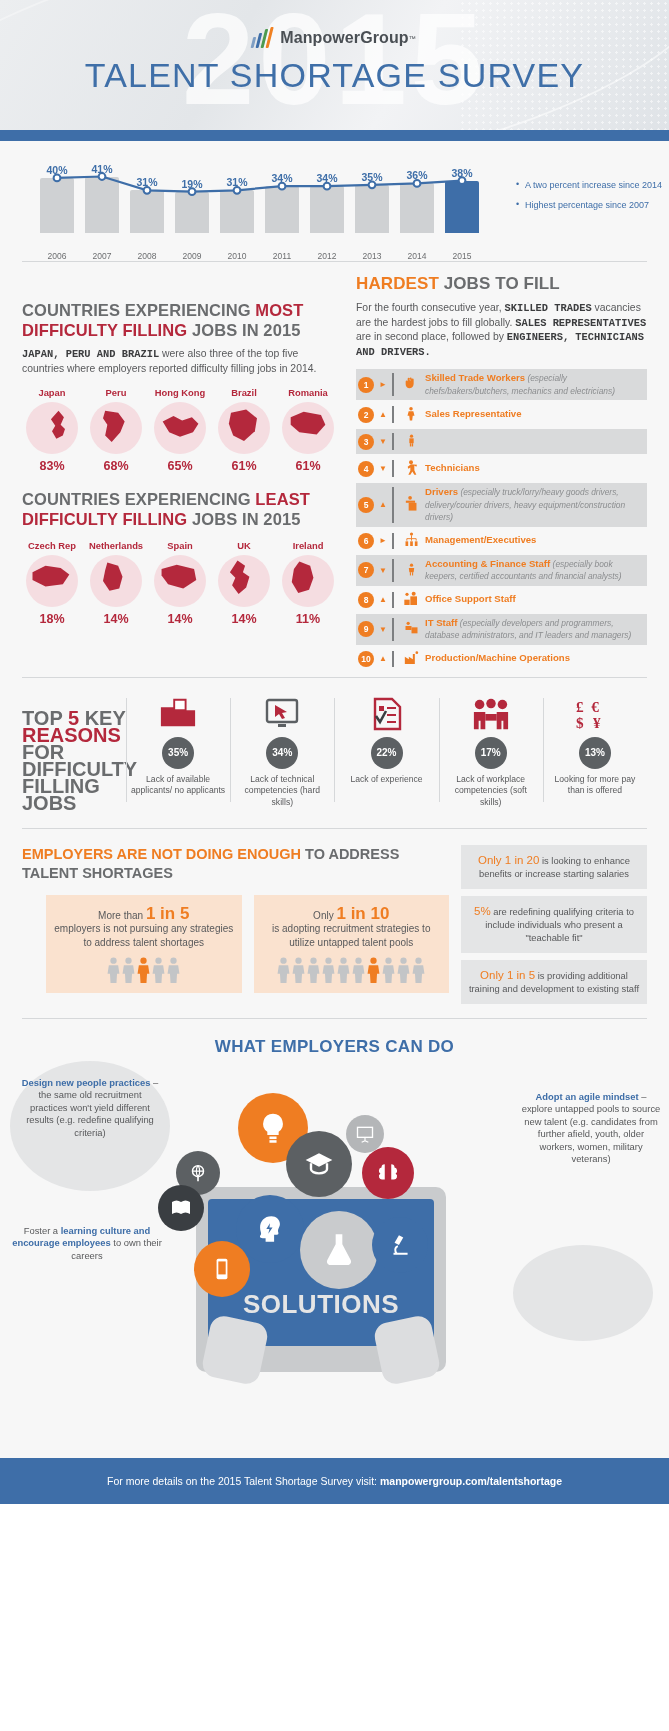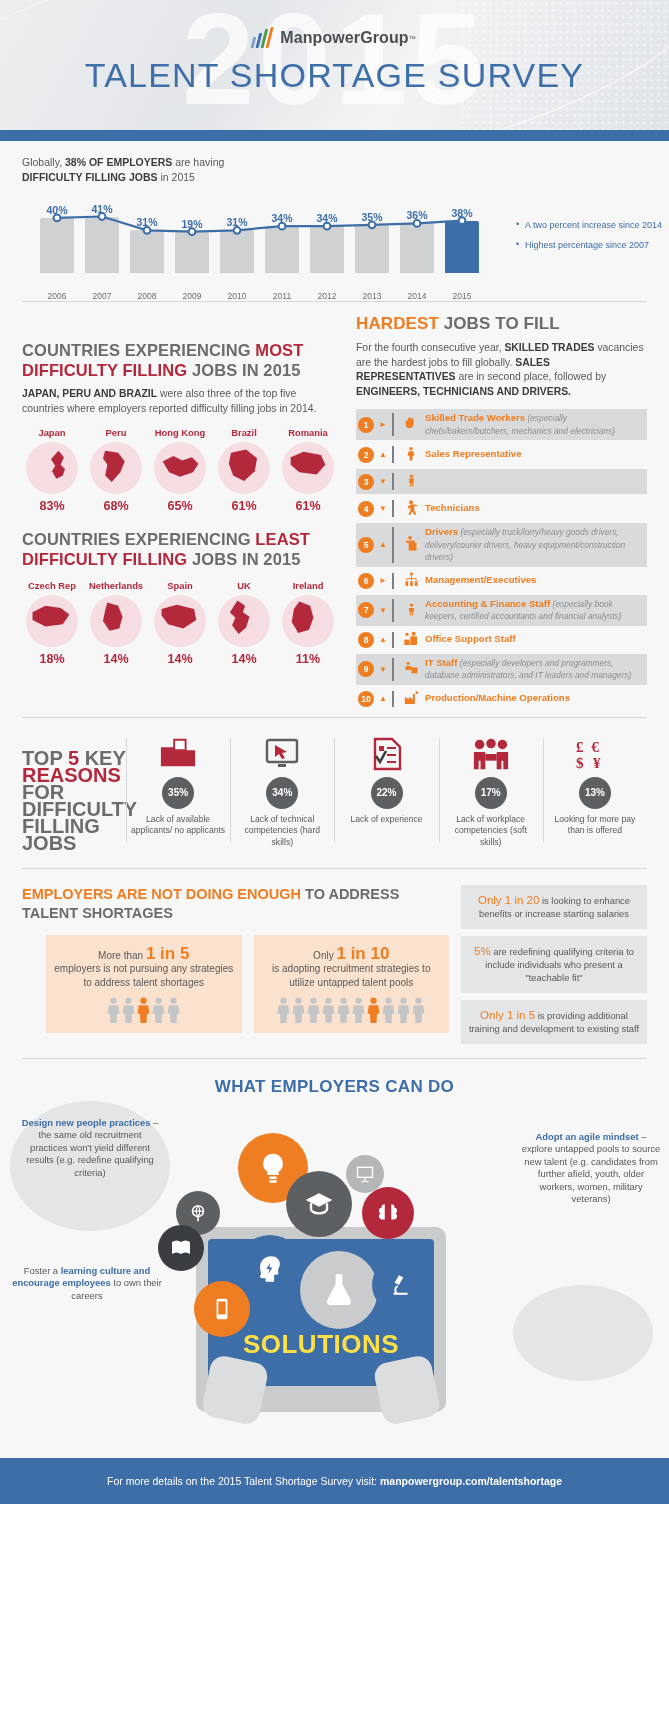--- a/index.html
+++ b/index.html
@@ -60,21 +60,21 @@
   .notes div{margin-bottom:8px;padding-left:9px;position:relative;}
   .notes div:before{content:"•";position:absolute;left:0;top:-1px;}
 
   
   .mid{display:flex;padding:12px 22px 4px 22px;gap:18px;}
   .col-l{width:322px;} .col-r{width:300px;}
   .h2{font-size:16.5px;font-weight:bold;color:#6a6c6e;line-height:20px;letter-spacing:.1px;}
   .h2 .red{color:#b4283c;}
   .h2 .org{color:#ef7d22;}
   .body-p{font-size:10.4px;color:#58595b;line-height:14.5px;margin-top:7px;}
-  .body-p b{color:#3b3c3e;}
+  .body-p b{color:#3b3c3e;font-family:Liberation Mono, monospace;}
   .ctry-row{display:flex;margin-top:11px;gap:4px;}
   .ctry{width:60px;text-align:center;}
   .ctry .nm{font-size:9.4px;color:#b4283c;font-weight:bold;margin-bottom:4px;}
   .disc{width:52px;height:52px;border-radius:50%;background:#f5dde1;margin:0 auto;position:relative;overflow:hidden;}
   .disc svg{position:absolute;left:0;top:0;}
   .ctry .pc{font-size:12.5px;color:#b4283c;font-weight:bold;margin-top:5px;}
 
   
   .jobs{margin-top:10px;}
   .jrow{display:flex;align-items:center;min-height:24px;padding:3px 6px 3px 0;margin-bottom:2px;}
@@ -116,21 +116,21 @@
   
   .wecd{padding:18px 22px 8px 22px;position:relative;height:378px;}
   .wecd-h{text-align:center;font-size:17px;font-weight:bold;color:#3e6ea8;letter-spacing:.3px;}
   .bubble{position:absolute;border-radius:50%;background:#e4e5e6;}
   .cap{position:absolute;font-size:9.4px;color:#58595b;line-height:12.6px;text-align:center;}
   .cap b{color:#3e6ea8;}
   .cbtn{position:absolute;border-radius:50%;display:flex;align-items:center;justify-content:center;color:#fff;}
   .tablet{position:absolute;left:196px;top:168px;width:250px;height:185px;background:#c9cbcd;border-radius:10px;}
   .tablet-in{position:absolute;left:12px;top:12px;right:12px;bottom:26px;background:#3e6ea8;border-radius:4px;
     display:flex;align-items:flex-end;justify-content:center;}
-  .sol{font-size:26px;font-weight:bold;color:#fde047;letter-spacing:.5px;padding-bottom:26px;}
+  .sol{font-size:26px;font-weight:bold;color:#e5e5e5;letter-spacing:.5px;padding-bottom:26px;}
   .hand{position:absolute;background:#dcdddf;border-radius:14px;}
 
   
   .footer{position:absolute;left:0;bottom:0;width:669px;height:46px;background:#3e6ea8;
     display:flex;align-items:center;justify-content:center;}
   .footer span{font-size:10.5px;color:#fff;}
   .footer b{font-weight:bold;}
 </style>
 </head>
 <body>
@@ -150,24 +150,20 @@
           <i class="b4"></i>
       </span>
       <span class="mg-name">ManpowerGroup</span>
       <span class="mg-tm">™</span>
     </div>
     <div class="hdr-title">TALENT SHORTAGE SURVEY</div>
   </div>
   <div class="blue-rule"></div>
 
   <div class="sec chart-sec">
-    <div class="chart-intro">
-      <span>Globally, </span><b>38% OF EMPLOYERS</b><span> are having</span><br>
-      <b>DIFFICULTY FILLING JOBS</b><span> in 2015</span>
-    </div>
     <div class="chart-wrap">
       <div class="bars" id="bars">
           <div class="bcol">
             <div class="bar" style="height: 55.1111px;"></div>
             <div class="vlabel" style="top: -7.11111px;">40%</div>
             <div class="xlabel">2006</div>
           </div>
           <div class="bcol">
             <div class="bar" style="height: 56.4889px;"></div>
             <div class="vlabel" style="top: -8.48889px;">41%</div>

